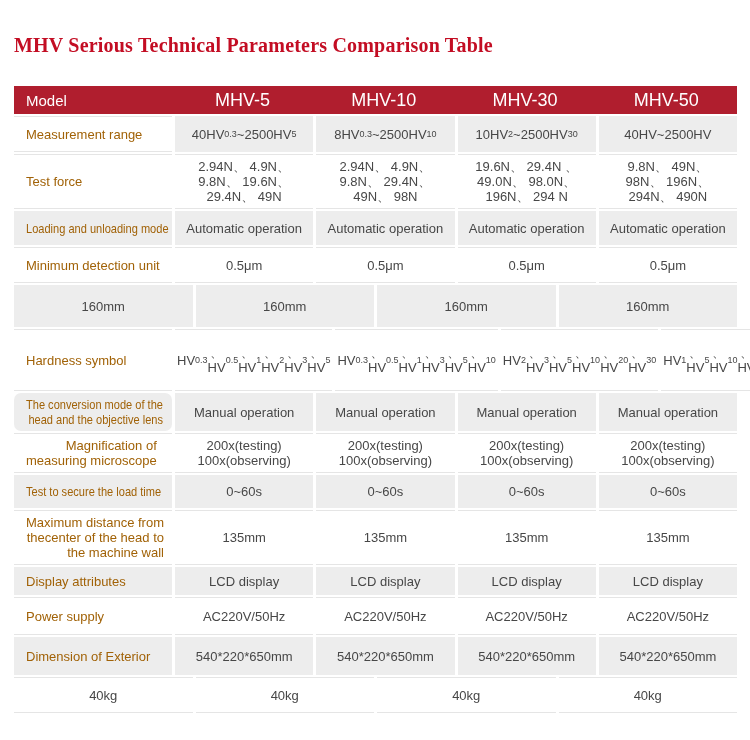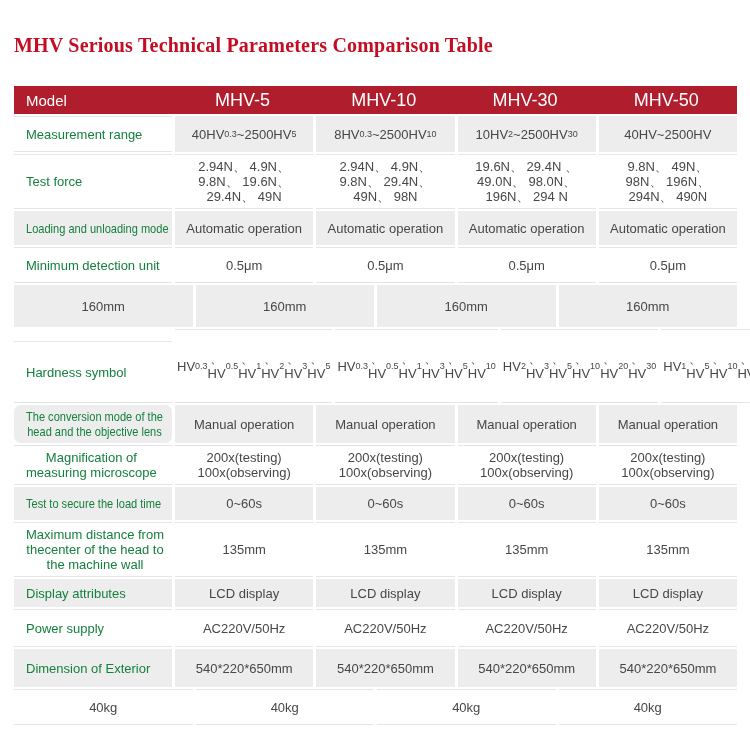--- a/index.html
+++ b/index.html
@@ -41,23 +41,23 @@
     display:flex; align-items:center; justify-content:center;
     text-align:center;
     font-size:13px; line-height:15px;
     color:#474747;
     padding:4px 2px;
     white-space:pre-line;
     flex:1;
   }
   .cell.lbl {
     flex:none; width:158px;
-    justify-content:flex-start; text-align:center;
+    justify-content:flex-start; text-align:right;
     padding-left:12px;
-    color:#15803d;
+    color:#a16207;
   }
   .cell.lbl .lbltext { display:inline-block; white-space:pre-line; }
   .cell.lbl.cond .lbltext {
     transform:scaleX(0.85);
     transform-origin:0 50%;
     white-space:pre;
   }
   .trow.gray .cell { background:#ededed; }
   .trow.white .cell {
     background:#ffffff;
@@ -115,21 +115,21 @@
           <div class="cell val" style="min-height: 36px;">0.5μm</div>
           <div class="cell val" style="min-height: 36px;">0.5μm</div>
         </div>
         <div class="trow gray">
           <div class="cell val" style="min-height: 42px;">160mm</div>
           <div class="cell val" style="min-height: 42px;">160mm</div>
           <div class="cell val" style="min-height: 42px;">160mm</div>
           <div class="cell val" style="min-height: 42px;">160mm</div>
         </div>
         <div class="trow white">
-          <div class="cell lbl" style="min-height: 62px; margin-top: 12px;"><span class="lbltext">Hardness symbol</span></div>
+          <div class="cell lbl" style="min-height: 62px;"><span class="lbltext">Hardness symbol</span></div>
           <div class="cell val" style="min-height: 62px;">HV<sub>0.3</sub>、 HV<sub>0.5</sub>、<br>HV<sub>1</sub>、 HV<sub>2</sub>、<br>HV<sub>3</sub>、 HV<sub>5</sub></div>
           <div class="cell val" style="min-height: 62px;">HV<sub>0.3</sub>、 HV<sub>0.5</sub>、<br>HV<sub>1</sub>、 HV<sub>3</sub>、<br>HV<sub>5</sub>、 HV<sub>10</sub></div>
           <div class="cell val" style="min-height: 62px;">HV<sub>2</sub>、 HV<sub>3</sub>、<br>HV<sub>5</sub>、 HV<sub>10</sub>、<br>HV<sub>20</sub>、 HV<sub>30</sub></div>
           <div class="cell val" style="min-height: 62px;">HV<sub>1</sub>、 HV<sub>5</sub>、<br>HV<sub>10</sub>、 HV<sub>20</sub>、<br>HV<sub>30</sub>、 HV<sub>50</sub></div>
         </div>
         <div class="trow gray">
           <div class="cell lbl cond" style="min-height: 36px; border-radius: 7px;"><span class="lbltext">The conversion mode of the
 head and the objective lens</span></div>
           <div class="cell val" style="min-height: 36px;">Manual operation</div>
           <div class="cell val" style="min-height: 36px;">Manual operation</div>

